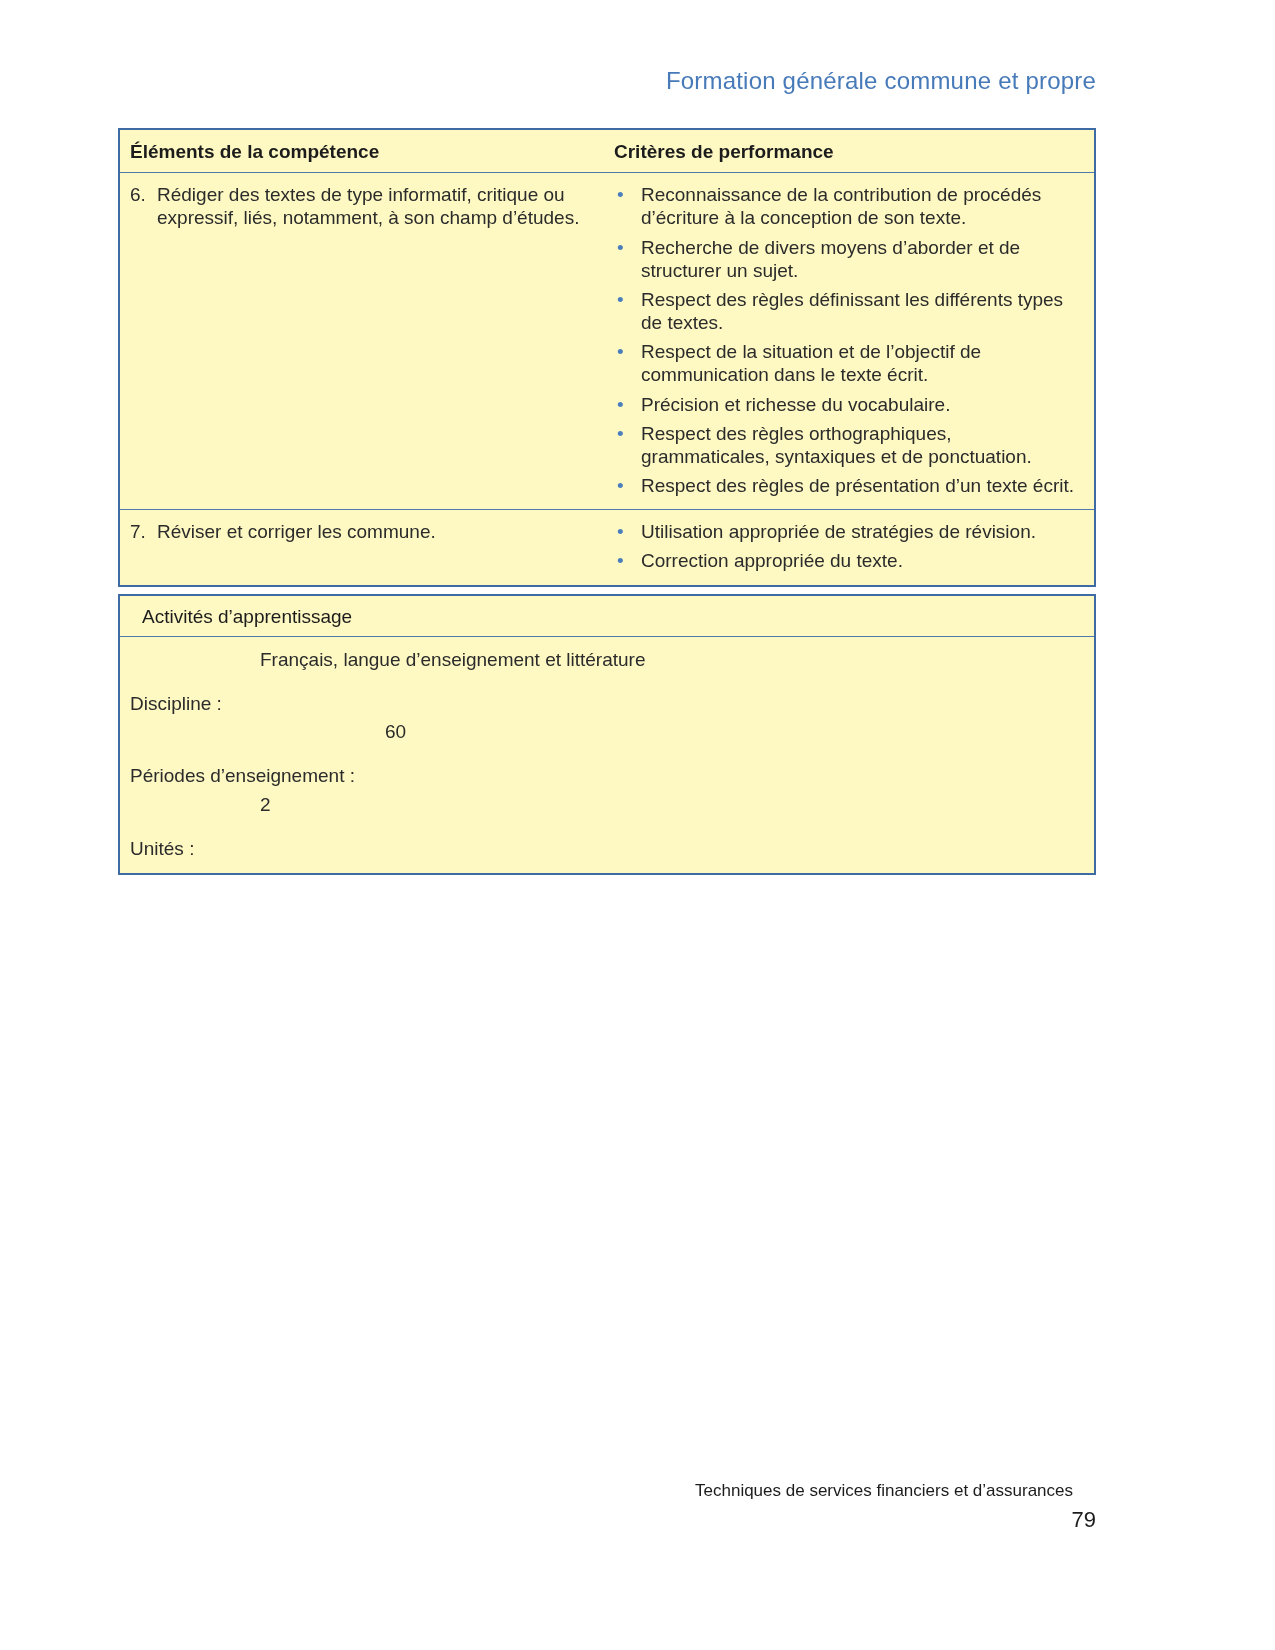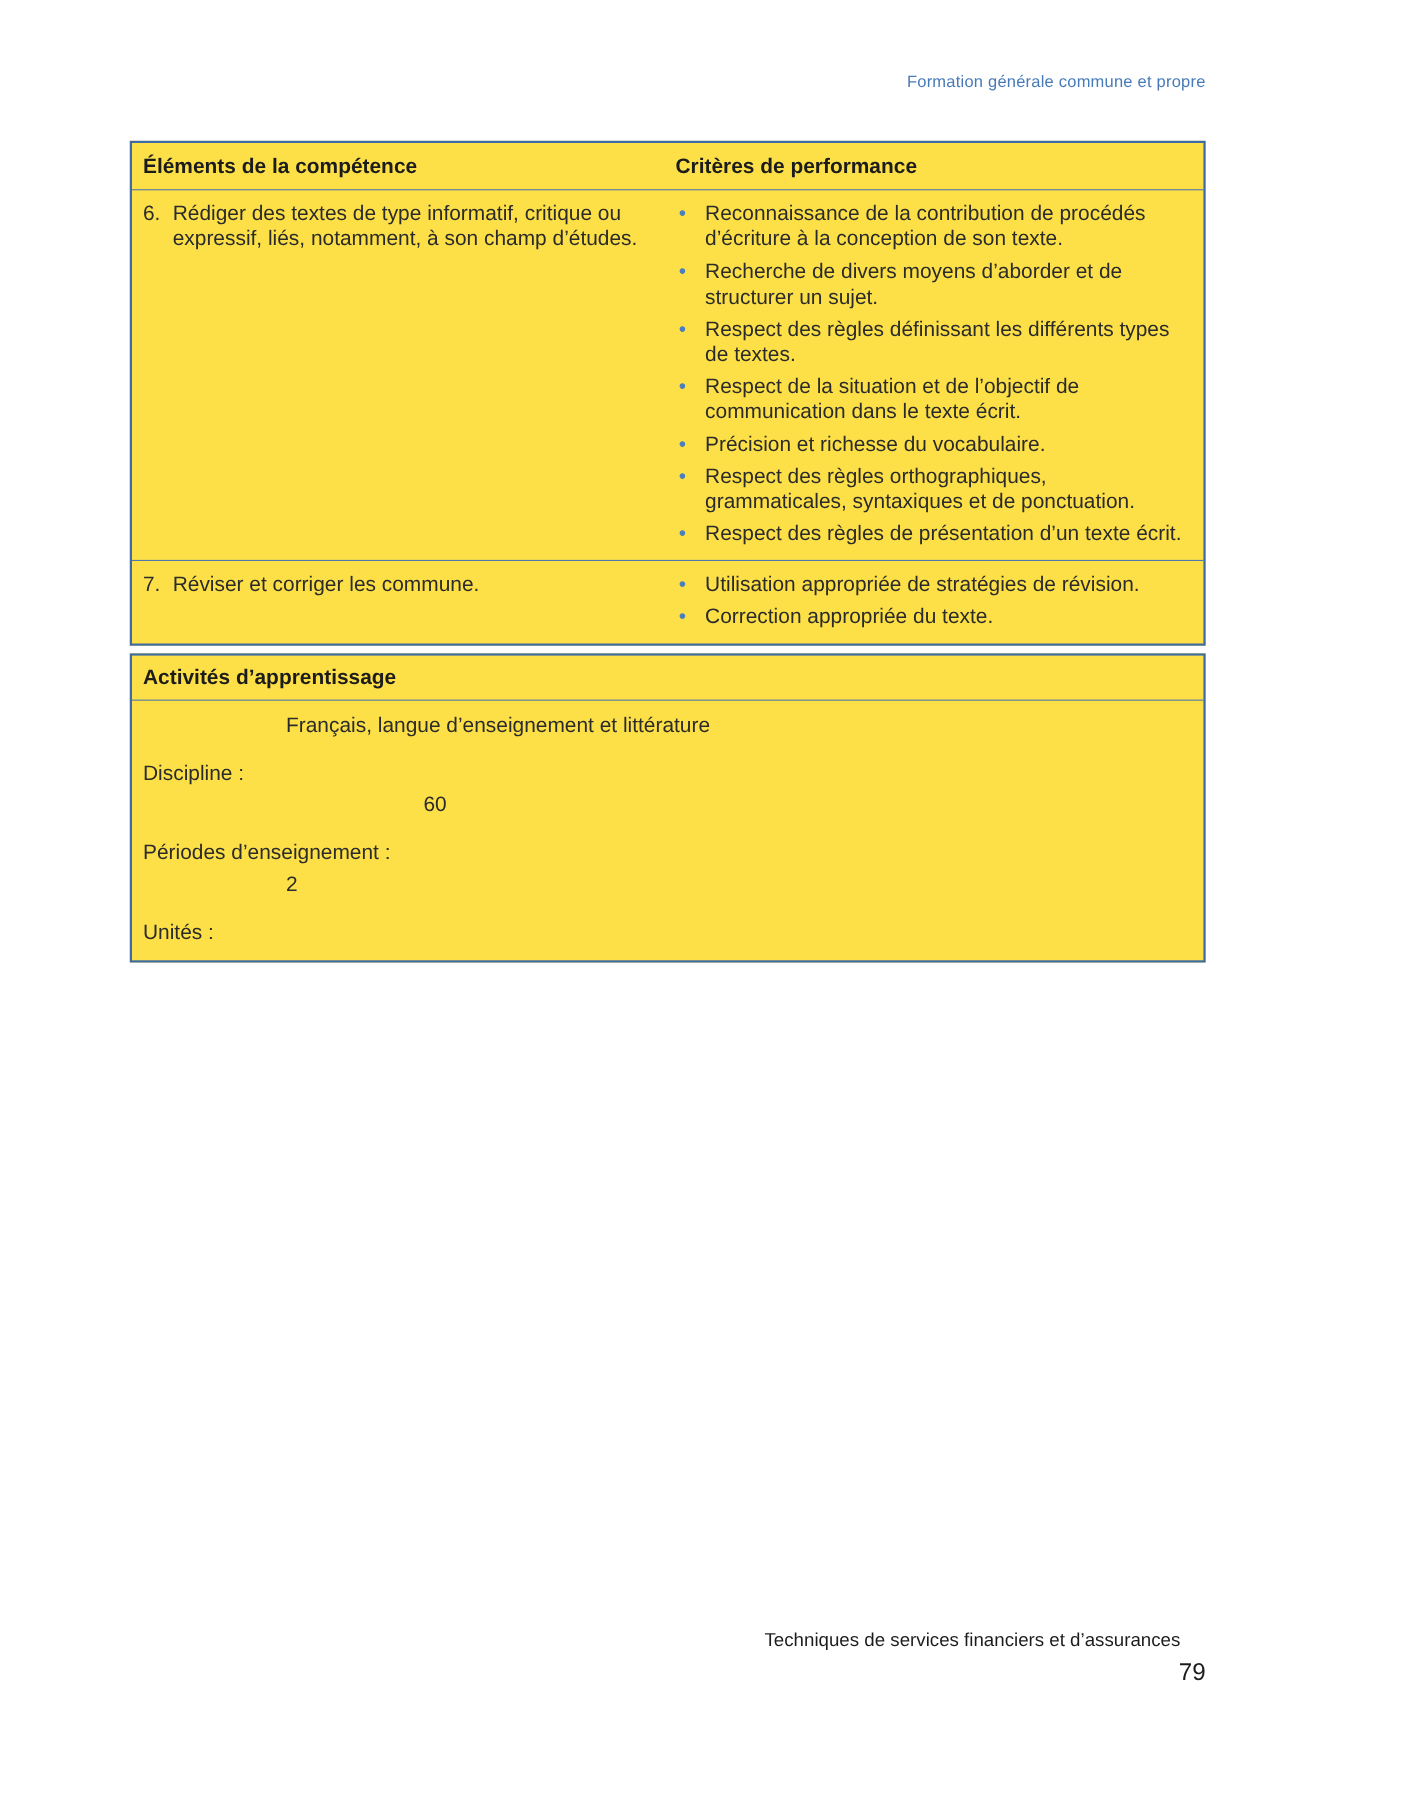--- a/index.html
+++ b/index.html
@@ -12,31 +12,31 @@
     font-size:19px;
     line-height:1.22;
   }
   .page { position:absolute; inset:0; }
 
   
   .doc-title {
     position:absolute;
     top:66px; right:179px;
     color:#477AB8;
-    font-size:15px;
+    font-size:24px;
     letter-spacing:0.2px;
   }
 
   
   .tbl {
     position:absolute;
     left:118px;
     width:978px;
     border:2px solid #3E6BA4;
-    background:#fde047;
+    background:#fef9c3;
   }
   .tbl-comp { top:128px; }
 
   .thead {
     display:grid;
     grid-template-columns:488px 1fr;
   }
   .th {
     font-weight:bold;
     font-size:19px;
@@ -65,23 +65,23 @@
     flex:0 0 27px;
     color:#4A7EBC;
     padding-left:3px;
     font-size:19px;
   }
   .litxt { flex:1; }
 
   
   .tbl-act { top:594px; }
   .act-head {
-    font-weight:bold;
+    font-weight:normal;
     font-size:19px;
-    padding:9px 10px 8px 10px;
+    padding:9px 10px 8px 22px;
     border-bottom:1px solid #4E79AD;
     color:#1c1c1c;
   }
   .act-body { padding:6px 10px 13px 10px; }
   .act-line { display:flex; margin-top:5px; }
   .lab { flex:0 0 auto;margin-top:44px; }
   .w1 { width:130px; }
   .w2 { width:255px; }
   .w3 { width:130px; }
   .val { flex:1; }

